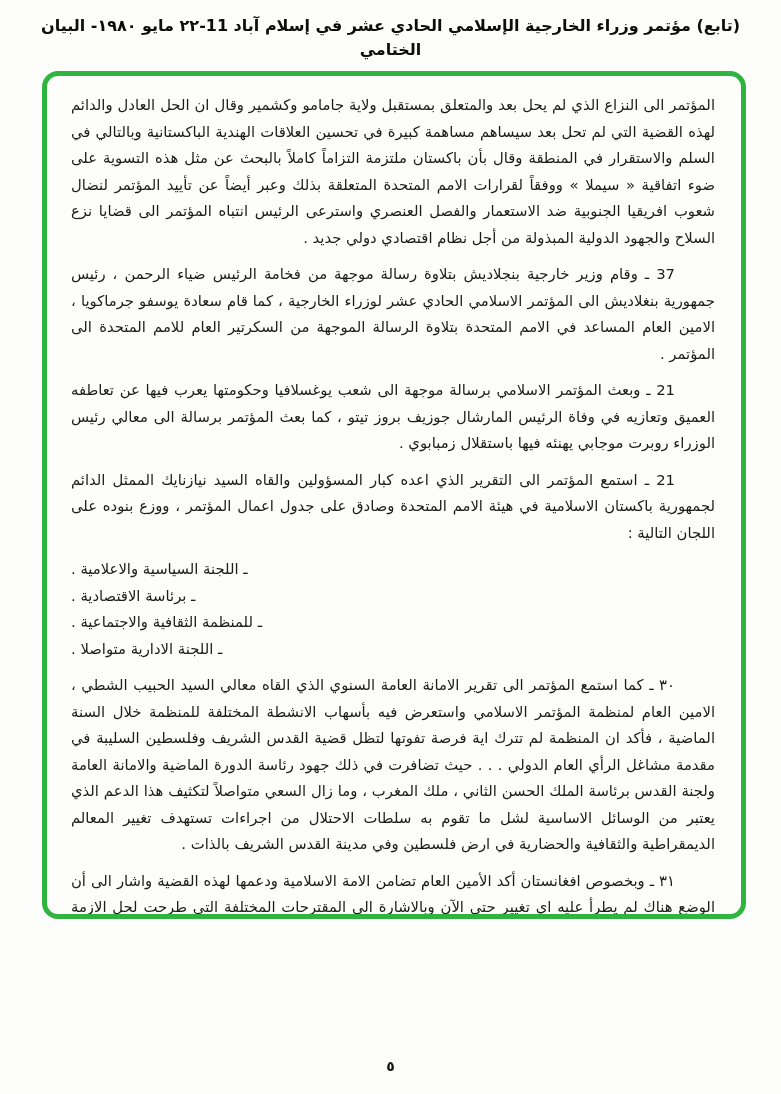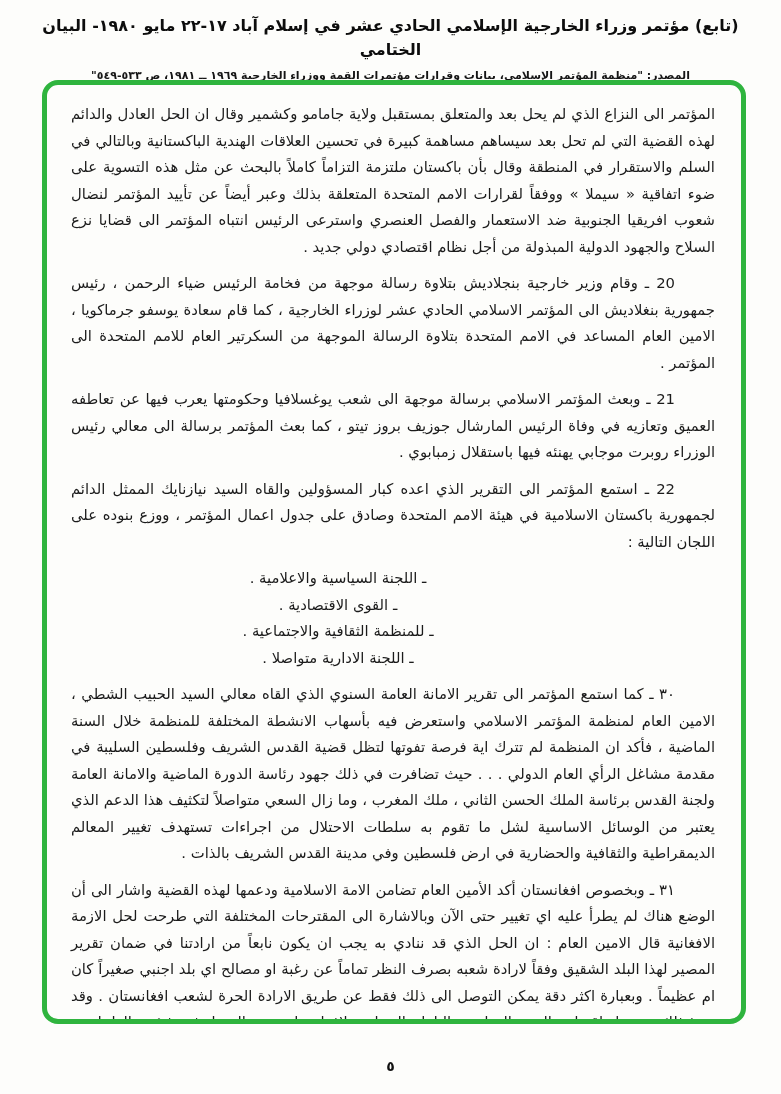--- a/index.html
+++ b/index.html
@@ -28,22 +28,22 @@
     line-height: 24px;
   }
   .header .source {
     margin-top: 7px;
     font-size: 11px;
     font-weight: bold;
     color: #151515;
   }
   .frame {
     position: absolute;
-    left: 42px; top: 80px;
-    width: 704px; height: 944px;
+    left: 42px; top: 71px;
+    width: 704px; height: 848px;
     box-sizing: border-box;
     border: 5px solid #b91c1c;
     border-radius: 16px;
     background: #fdfdfb;
     overflow: hidden;
   }
   .content {
     direction: rtl;
     text-align: justify;
     padding: 16px 26px 10px 24px;
@@ -55,55 +55,55 @@
     margin: 0 0 10px 0;
     text-indent: 40px;
   }
   .content p.no-indent { text-indent: 0; }
   .committees {
     padding: 0 110px 0 0;
     margin: 0 0 10px 0;
   }
   .committee-item {
     line-height: 26.5px;
-    text-align: center;
+    text-align: left;
   }
   .page-number {
     position: absolute;
     bottom: 20px; left: 0; right: 0;
     text-align: center;
     font-size: 14px;
     font-weight: bold;
     color: #111;
   }
 </style>
 </head>
 <body>
 
 <div class="page">
 
   <div class="header">
-    <div class="title">(تابع)  مؤتمر وزراء الخارجية الإسلامي الحادي عشر في إسلام آباد ١٧-٢٢ مايو ١٩٨٠- البيان الختامي</div>
+    <div class="title">(تابع)  مؤتمر وزراء الخارجية الإسلامي الحادي عشر في إسلام آباد 11-٢٢ مايو ١٩٨٠- البيان الختامي</div>
     <div class="source">المصدر: "منظمة المؤتمر الإسلامي، بيانات وقرارات مؤتمرات القمة ووزراء الخارجية ١٩٦٩ ــ ١٩٨١، ص ٥٣٣-٥٤٩"</div>
   </div>
 
   <div class="frame" style="border-color: rgb(47, 180, 62);">
     <div class="content">
 
       <p class="no-indent">المؤتمر الى النزاع الذي لم يحل بعد والمتعلق بمستقبل ولاية جامامو وكشمير وقال ان الحل العادل والدائم لهذه القضية التي لم تحل بعد سيساهم مساهمة كبيرة في تحسين العلاقات الهندية الباكستانية وبالتالي في السلم والاستقرار في المنطقة وقال بأن باكستان ملتزمة التزاماً كاملاً بالبحث عن مثل هذه التسوية على ضوء اتفاقية « سيملا » ووفقاً لقرارات الامم المتحدة المتعلقة بذلك وعبر أيضاً عن تأييد المؤتمر لنضال شعوب افريقيا الجنوبية ضد الاستعمار والفصل العنصري واسترعى الرئيس انتباه المؤتمر الى قضايا نزع السلاح والجهود الدولية المبذولة من أجل نظام اقتصادي دولي جديد .</p>
 
-      <p>20 ـ وقام وزير خارجية بنجلاديش بتلاوة رسالة موجهة من فخامة الرئيس ضياء الرحمن ، رئيس جمهورية بنغلاديش الى المؤتمر الاسلامي الحادي عشر لوزراء الخارجية ، كما قام سعادة يوسفو جرماكويا ، الامين العام المساعد في الامم المتحدة بتلاوة الرسالة الموجهة من السكرتير العام للامم المتحدة الى المؤتمر .</p>
+      <p>37 ـ وقام وزير خارجية بنجلاديش بتلاوة رسالة موجهة من فخامة الرئيس ضياء الرحمن ، رئيس جمهورية بنغلاديش الى المؤتمر الاسلامي الحادي عشر لوزراء الخارجية ، كما قام سعادة يوسفو جرماكويا ، الامين العام المساعد في الامم المتحدة بتلاوة الرسالة الموجهة من السكرتير العام للامم المتحدة الى المؤتمر .</p>
 
       <p>21 ـ وبعث المؤتمر الاسلامي برسالة موجهة الى شعب يوغسلافيا وحكومتها يعرب فيها عن تعاطفه العميق وتعازيه في وفاة الرئيس المارشال جوزيف بروز تيتو ، كما بعث المؤتمر برسالة الى معالي رئيس الوزراء روبرت موجابي يهنئه فيها باستقلال زمبابوي .</p>
 
-      <p>22 ـ استمع المؤتمر الى التقرير الذي اعده كبار المسؤولين والقاه السيد نيازنايك الممثل الدائم لجمهورية باكستان الاسلامية في هيئة الامم المتحدة وصادق على جدول اعمال المؤتمر ، ووزع بنوده على اللجان التالية :</p>
+      <p>21 ـ استمع المؤتمر الى التقرير الذي اعده كبار المسؤولين والقاه السيد نيازنايك الممثل الدائم لجمهورية باكستان الاسلامية في هيئة الامم المتحدة وصادق على جدول اعمال المؤتمر ، ووزع بنوده على اللجان التالية :</p>
 
       <div class="committees">
         <div class="committee-item">ـ  اللجنة السياسية والاعلامية .</div>
-        <div class="committee-item">ـ القوى الاقتصادية .</div>
+        <div class="committee-item">ـ برئاسة الاقتصادية .</div>
         <div class="committee-item">ـ للمنظمة الثقافية والاجتماعية .</div>
         <div class="committee-item">ـ اللجنة الادارية متواصلا .</div>
       </div>
 
       <p>٣٠ ـ كما استمع المؤتمر الى تقرير الامانة العامة السنوي الذي القاه معالي السيد الحبيب الشطي ، الامين العام لمنظمة المؤتمر الاسلامي واستعرض فيه بأسهاب الانشطة المختلفة للمنظمة خلال السنة الماضية ، فأكد ان المنظمة لم تترك اية فرصة تفوتها لتظل قضية القدس الشريف وفلسطين السليبة في مقدمة مشاغل الرأي العام الدولي . . .  حيث تضافرت في ذلك جهود رئاسة الدورة الماضية والامانة العامة ولجنة القدس برئاسة الملك الحسن الثاني ، ملك المغرب ، وما زال السعي متواصلاً لتكثيف هذا الدعم الذي يعتبر من الوسائل الاساسية لشل ما تقوم به سلطات الاحتلال من اجراءات تستهدف تغيير المعالم الديمقراطية والثقافية والحضارية في ارض فلسطين وفي مدينة القدس الشريف بالذات .</p>
 
       <p>٣١ ـ وبخصوص افغانستان أكد الأمين العام تضامن الامة الاسلامية ودعمها لهذه القضية واشار الى أن الوضع هناك لم يطرأ عليه اي تغيير حتى الآن وبالاشارة الى المقترحات المختلفة التي طرحت لحل الازمة الافغانية قال الامين العام : ان الحل الذي قد ننادي به يجب ان يكون نابعاً من ارادتنا في ضمان تقرير المصير لهذا البلد الشقيق وفقاً لارادة شعبه بصرف النظر تماماً عن رغبة او مصالح اي بلد اجنبي صغيراً كان ام عظيماً .  وبعبارة اكثر دقة يمكن التوصل الى ذلك فقط عن طريق الارادة الحرة لشعب افغانستان .  وقد يتخذ ذلك صبغة اتفاق يلزم القوى العظمى والبلدان المجاورة لافغانستان بعدم التدخل في شؤونه الداخلية .</p>
 
     </div>
   </div>

